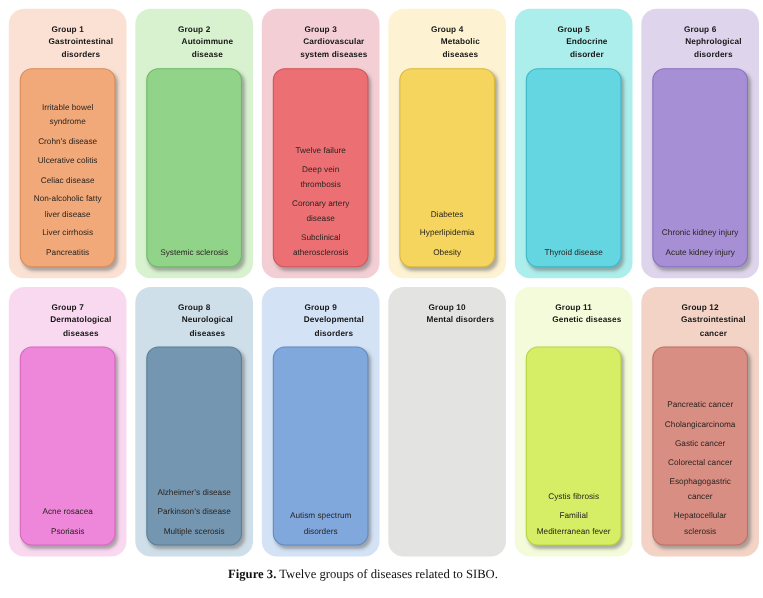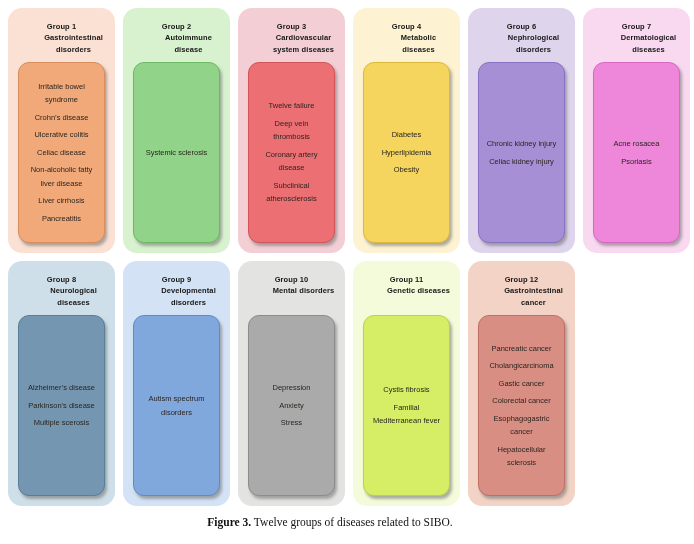--- a/index.html
+++ b/index.html
@@ -43,21 +43,21 @@
   .group-name { white-space: pre-line; padding-left: 24px; }
   .inner {
     flex: 1;
     margin: 0 10px 10px 10px;
     background: var(--inner);
     border: 1px solid var(--bord);
     border-radius: 11px;
     box-shadow: 2px 3px 3px rgba(110,110,110,0.55);
     display: flex;
     flex-direction: column;
-    justify-content: center;
+    justify-content: flex-end;
     align-items: center;
     text-align: center;
     padding: 4px 2px;
     font-size: 7.5px;
     color: #2a2520;
   }
   .disease-item {
     white-space: pre-line;
     line-height: 1.8;
     margin: 2px 0;
@@ -128,29 +128,39 @@
       <div class="group-label">Group 4</div>
       <div class="group-name">Metabolic
 diseases</div>
     </div>
     <div class="inner">
           <div class="disease-item">Diabetes</div>
           <div class="disease-item">Hyperlipidemia</div>
           <div class="disease-item">Obesity</div>
         </div>
   </div>
+      <div class="card" style="--outer: #aceeeb; --inner: #63d6e1; --bord: #3cb9c9;">
+    <div class="card-header">
+      <div class="group-label">Group 5</div>
+      <div class="group-name">Endocrine
+disorder</div>
+    </div>
+    <div class="inner">
+          <div class="disease-item">Thyroid disease</div>
+        </div>
+  </div>
       <div class="card" style="--outer: #ded5ed; --inner: #a78fd5; --bord: #8a70c2;">
     <div class="card-header">
       <div class="group-label">Group 6</div>
       <div class="group-name">Nephrological
 disorders</div>
     </div>
     <div class="inner">
           <div class="disease-item">Chronic kidney injury</div>
-          <div class="disease-item">Celiac kidney injury</div>
+          <div class="disease-item">Acute kidney injury</div>
         </div>
   </div>
       <div class="card" style="--outer: #f9d9f0; --inner: #ee86da; --bord: #d767c0;">
     <div class="card-header">
       <div class="group-label">Group 7</div>
       <div class="group-name">Dermatological
 diseases</div>
     </div>
     <div class="inner">
           <div class="disease-item">Acne rosacea</div>
@@ -178,25 +188,20 @@
     <div class="inner">
           <div class="disease-item">Autism spectrum
 disorders</div>
         </div>
   </div>
       <div class="card" style="--outer: #e3e3e2; --inner: #aaaaaa; --bord: #8c8c8c;">
     <div class="card-header">
       <div class="group-label">Group 10</div>
       <div class="group-name">Mental disorders</div>
     </div>
-    <div class="inner">
-          <div class="disease-item">Depression</div>
-          <div class="disease-item">Anxiety</div>
-          <div class="disease-item">Stress</div>
-        </div>
   </div>
       <div class="card" style="--outer: #f4fbda; --inner: #d6ee65; --bord: #b9d442;">
     <div class="card-header">
       <div class="group-label">Group 11</div>
       <div class="group-name">Genetic diseases</div>
     </div>
     <div class="inner">
           <div class="disease-item">Cystis fibrosis</div>
           <div class="disease-item">Familial
 Mediterranean fever</div>

